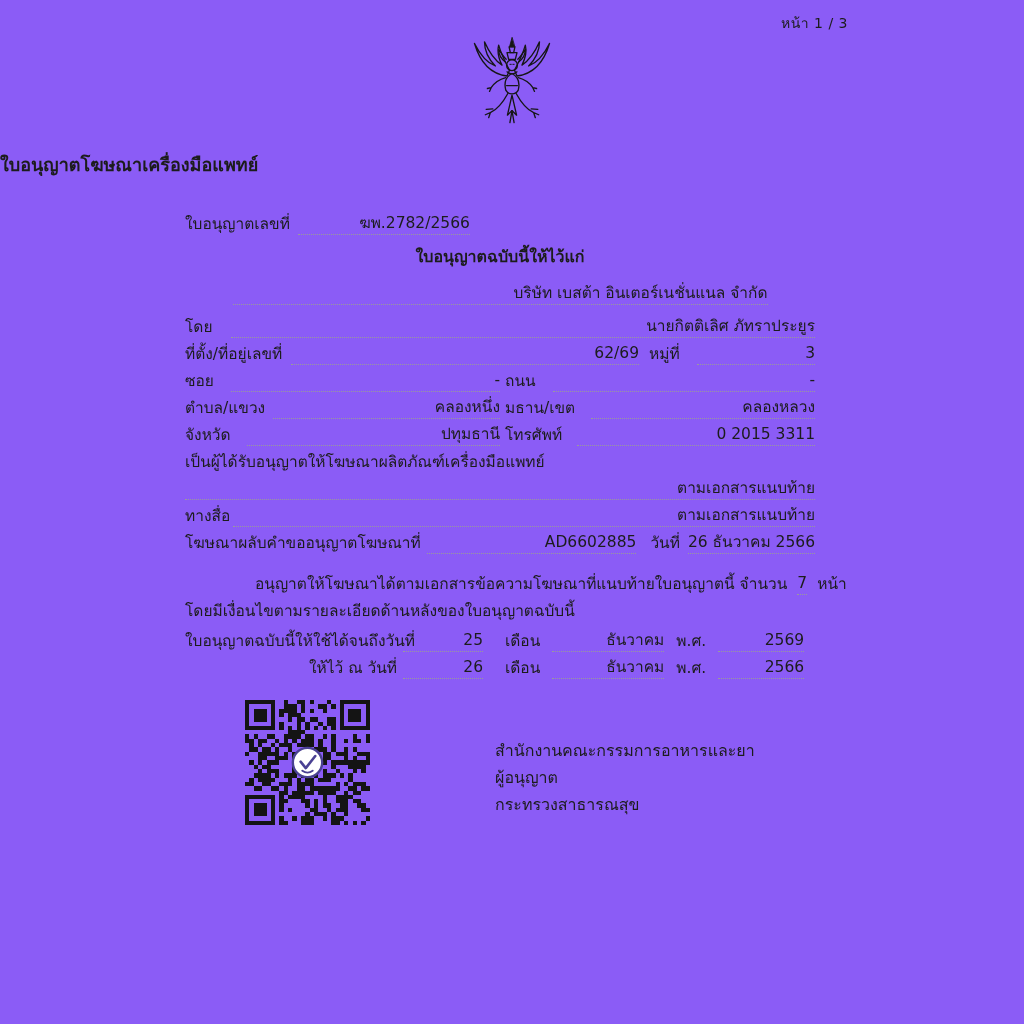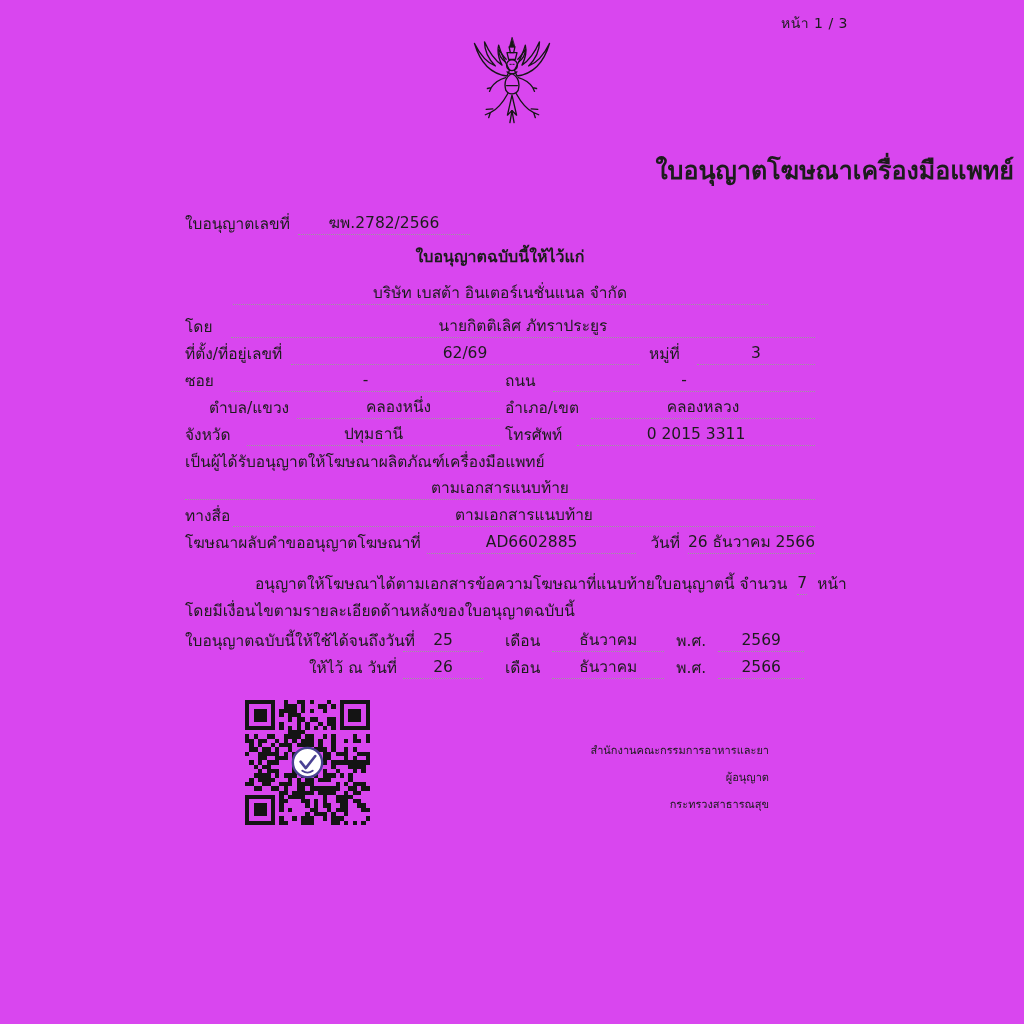--- a/index.html
+++ b/index.html
@@ -1,40 +1,40 @@
 <!DOCTYPE html>
 <html><head>
 <meta charset="utf-8">
 <style>
   html,body{margin:0;padding:0;background:#ffffff;}
   body{
     width:1024px;height:1024px;
     font-family:"DejaVu Sans","Liberation Sans",sans-serif;
     color:#1c1c1c;
   }
-  .page{position:relative;width:1024px;height:1024px;background:#d946ef;overflow:hidden;}
+  .page{position:relative;width:1024px;height:1024px;background:#8b5cf6;overflow:hidden;}
   .page-number{position:absolute;top:12px;right:176px;font-size:14px;letter-spacing:.5px;}
   .emblem{position:absolute;top:36px;left:512px;transform:translateX(-50%);}
-  .doc-title{position:absolute;top:150px;left:0;width:1014px;text-align:right;
-    font-size:25px;font-weight:bold;margin:0;}
+  .doc-title{position:absolute;top:150px;left:0;width:1014px;text-align:left;
+    font-size:18px;font-weight:bold;margin:0;}
   .content{position:absolute;left:185px;top:208px;width:630px;font-size:15.5px;}
   .row{display:flex;align-items:flex-end;height:27px;line-height:22px;}
   .lb{white-space:nowrap;flex:0 0 auto;}
-  .f{border-bottom:1px dotted #9a9a9a;text-align:center;min-height:22px;white-space:nowrap;}
+  .f{border-bottom:1px dotted #9a9a9a;text-align:right;min-height:22px;white-space:nowrap;}
   .fx{flex:1 1 auto;}
   .col1{display:flex;align-items:flex-end;flex:0 0 315px;}
   .col2{display:flex;align-items:flex-end;flex:1 1 auto;}
   .subtitle{height:30px;margin-top:6px;display:flex;align-items:center;justify-content:center;
     font-size:16px;font-weight:bold;}
   .center-row{justify-content:center;margin-top:7px;}
   .right-lb{text-align:right;}
   .qr-block{position:absolute;left:245px;top:700px;width:125px;height:125px;}
   .qr-block svg{width:125px;height:125px;display:block;}
-  .signature{position:absolute;left:479px;top:737px;width:290px;text-align:right;
-    font-size:11px;line-height:27px;}
+  .signature{position:absolute;left:495px;top:737px;width:290px;text-align:left;
+    font-size:16px;line-height:27px;}
   .emblem svg{display:block;}
 </style>
 </head>
 <body>
 
 <div class="page">
 
   <div class="page-number">หน้า 1 / 3</div>
 
   <div class="emblem">
@@ -61,21 +61,21 @@
       </g>
     </svg>
   </div>
 
   <h1 class="doc-title">ใบอนุญาตโฆษณาเครื่องมือแพทย์</h1>
 
   <div class="content">
 
     <div class="row">
       <span class="lb">ใบอนุญาตเลขที่</span>
-      <span class="f" style="width:172px;margin-left:8px;text-align:center;">ฆพ.2782/2566</span>
+      <span class="f" style="width:172px;margin-left:8px;text-align:right;">ฆพ.2782/2566</span>
     </div>
 
     <div class="subtitle">ใบอนุญาตฉบับนี้ให้ไว้แก่</div>
 
     <div class="row center-row">
       <span class="f" style="width:535px;">บริษัท เบสต้า อินเตอร์เนชั่นแนล จำกัด</span>
     </div>
 
     <div class="row" style="margin-top:6px;">
       <span class="lb" style="width:46px;">โดย</span>
@@ -95,25 +95,25 @@
         <span class="f fx">-</span>
       </span>
       <span class="col2">
         <span class="lb" style="width:48px;padding-left:5px;">ถนน</span>
         <span class="f fx">-</span>
       </span>
     </div>
 
     <div class="row">
       <span class="col1">
-        <span class="lb" style="width:88px;margin-left:24px;">ตำบล/แขวง</span>
+        <span class="lb" style="width:88px;">ตำบล/แขวง</span>
         <span class="f fx">คลองหนึ่ง</span>
       </span>
       <span class="col2">
-        <span class="lb" style="width:86px;padding-left:5px;">อำเภอ/เขต</span>
+        <span class="lb" style="width:86px;padding-left:5px;">มธาน/เขต</span>
         <span class="f fx">คลองหลวง</span>
       </span>
     </div>
 
     <div class="row">
       <span class="col1">
         <span class="lb" style="width:62px;">จังหวัด</span>
         <span class="f fx">ปทุมธานี</span>
       </span>
       <span class="col2">

